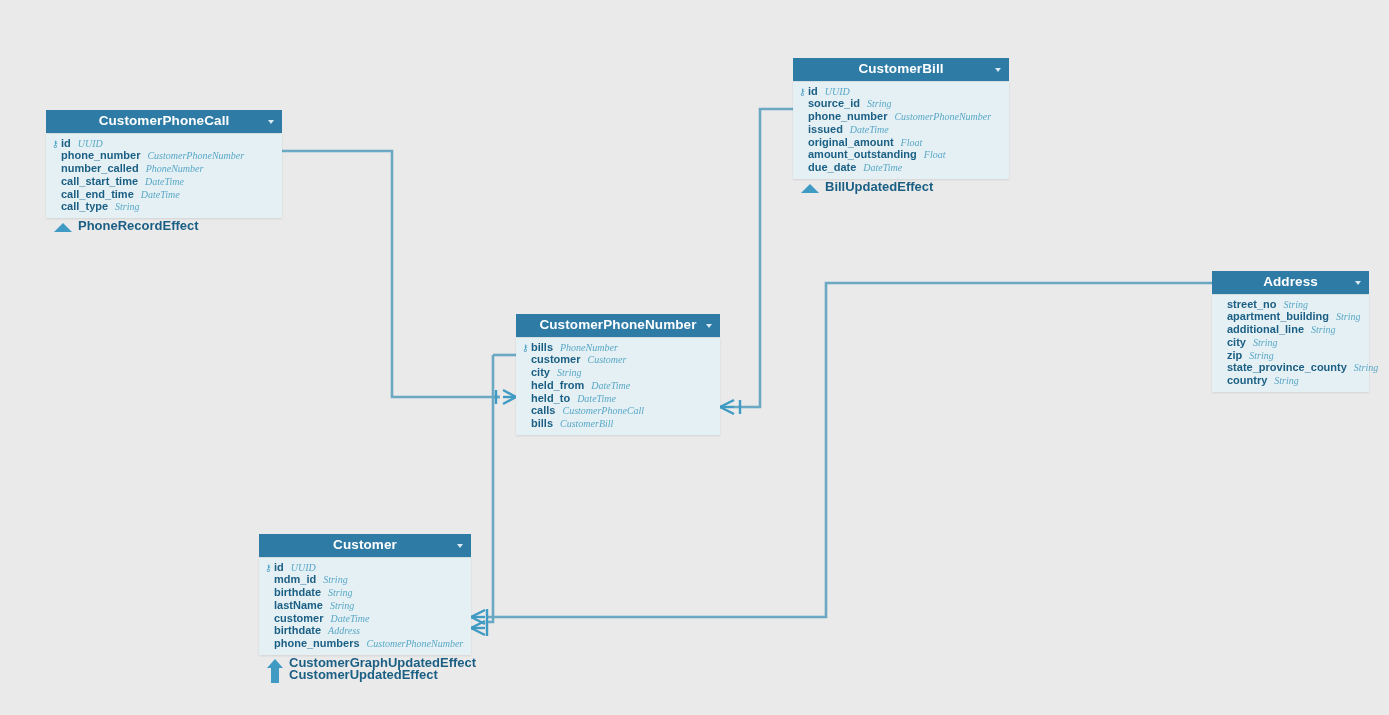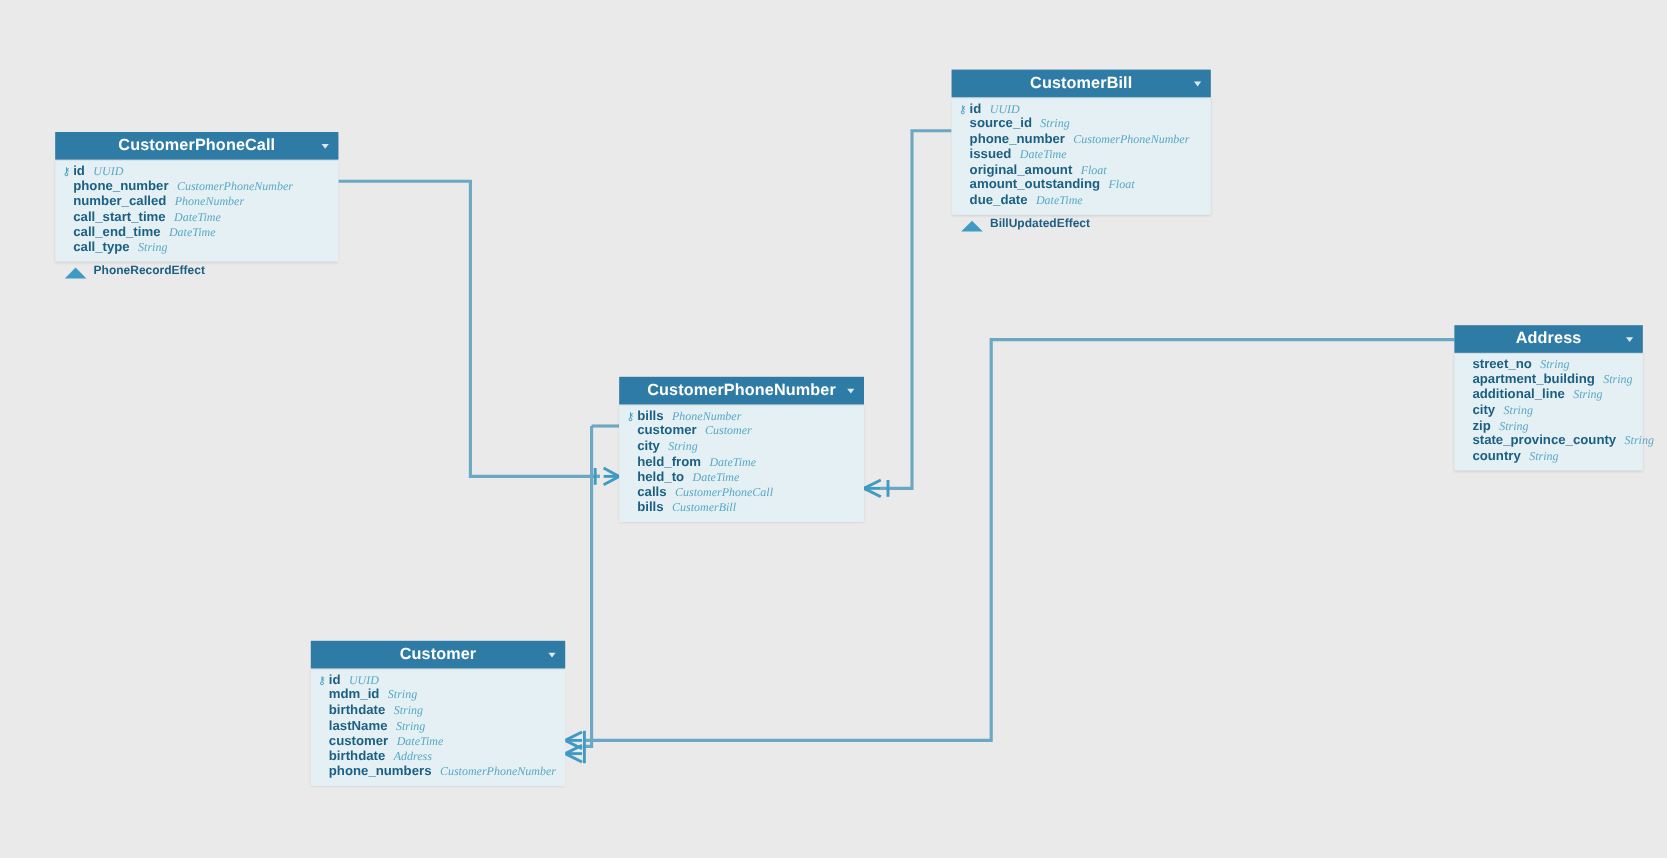--- a/index.html
+++ b/index.html
@@ -129,21 +129,21 @@
     position: absolute;
     left: 0; top: 0;
     width: 0; height: 0;
     border-left: 8px solid transparent;
     border-right: 8px solid transparent;
     border-bottom: 9px solid #3f9bc4;
   }
   .effect-label {
     color: #1b5f84;
     font-weight: bold;
-    font-size: 10px;
+    font-size: 13px;
     line-height: 12px;
     white-space: nowrap;
   }
 </style>
 </head>
 <body>
 
 <div id="canvas">
 
   <svg class="links" viewBox="0 0 1389 715" xmlns="http://www.w3.org/2000/svg">
@@ -389,16 +389,23 @@
             <span class="spacer"></span>
             <span class="aname">birthdate</span>
             <span class="atype">Address</span>
           </div>
           <div class="attr">
             <span class="spacer"></span>
             <span class="aname">phone_numbers</span>
             <span class="atype">CustomerPhoneNumber</span>
           </div>
         </div>
+        <div class="effects">
+          <div class="marker arrow"></div>
+          <div>
+            <div class="effect-label">CustomerGraphUpdatedEffect</div>
+            <div class="effect-label">CustomerUpdatedEffect</div>
+          </div>
+        </div>
       </div>
     </div>
 
 </div>
 
 </body></html>

